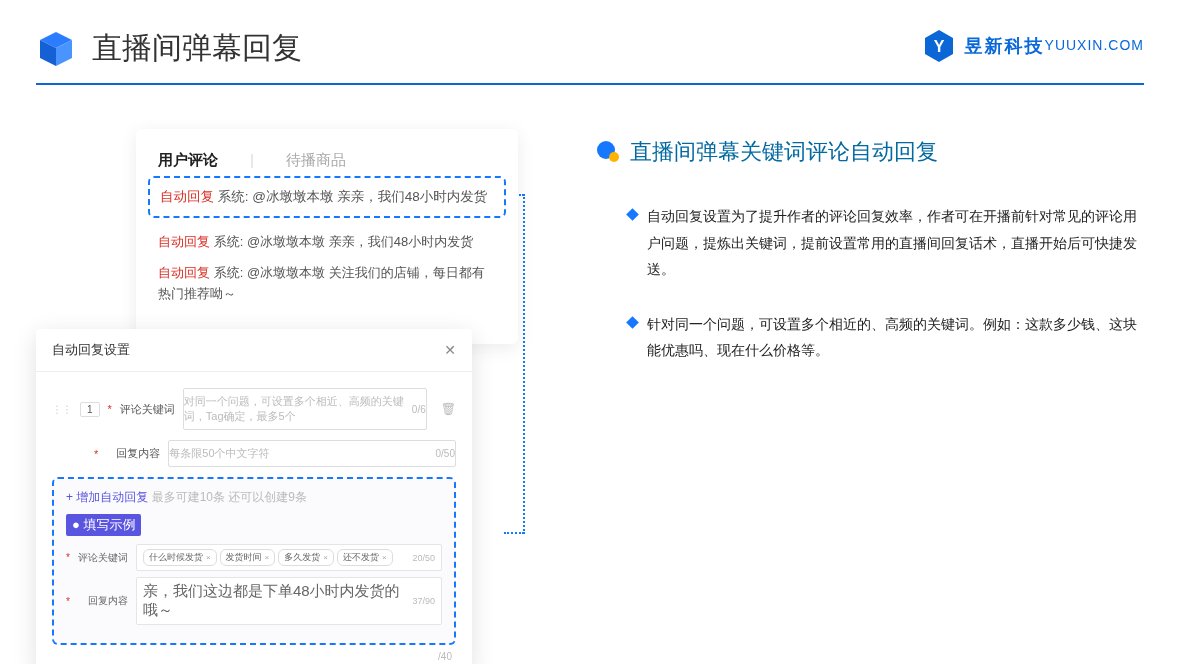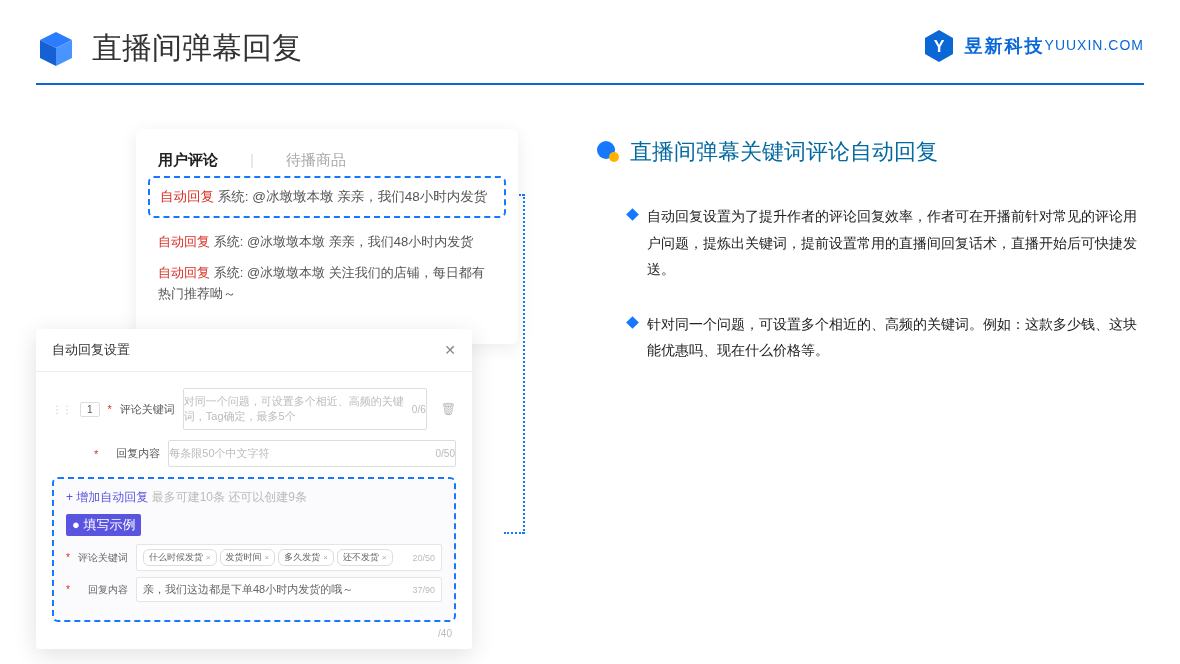--- a/index.html
+++ b/index.html
@@ -215,21 +215,21 @@
 .ex-input {
   flex: 1;
   border: 1px solid #e5e5e5;
   background: #fff;
   border-radius: 2px;
   padding: 4px 6px;
   display: flex;
   justify-content: space-between;
   align-items: center;
 }
-.ex-text { color: #666; font-size: 11px; }
+.ex-text { color: #666; font-size: 15px; }
 .ex-count { color: #bbb; font-size: 9px; }
 
 
 .connector-v {
   position: absolute;
   left: 487px;
   top: 75px;
   width: 2px;
   height: 340px;
   border-left: 2px dotted #1677ff;

